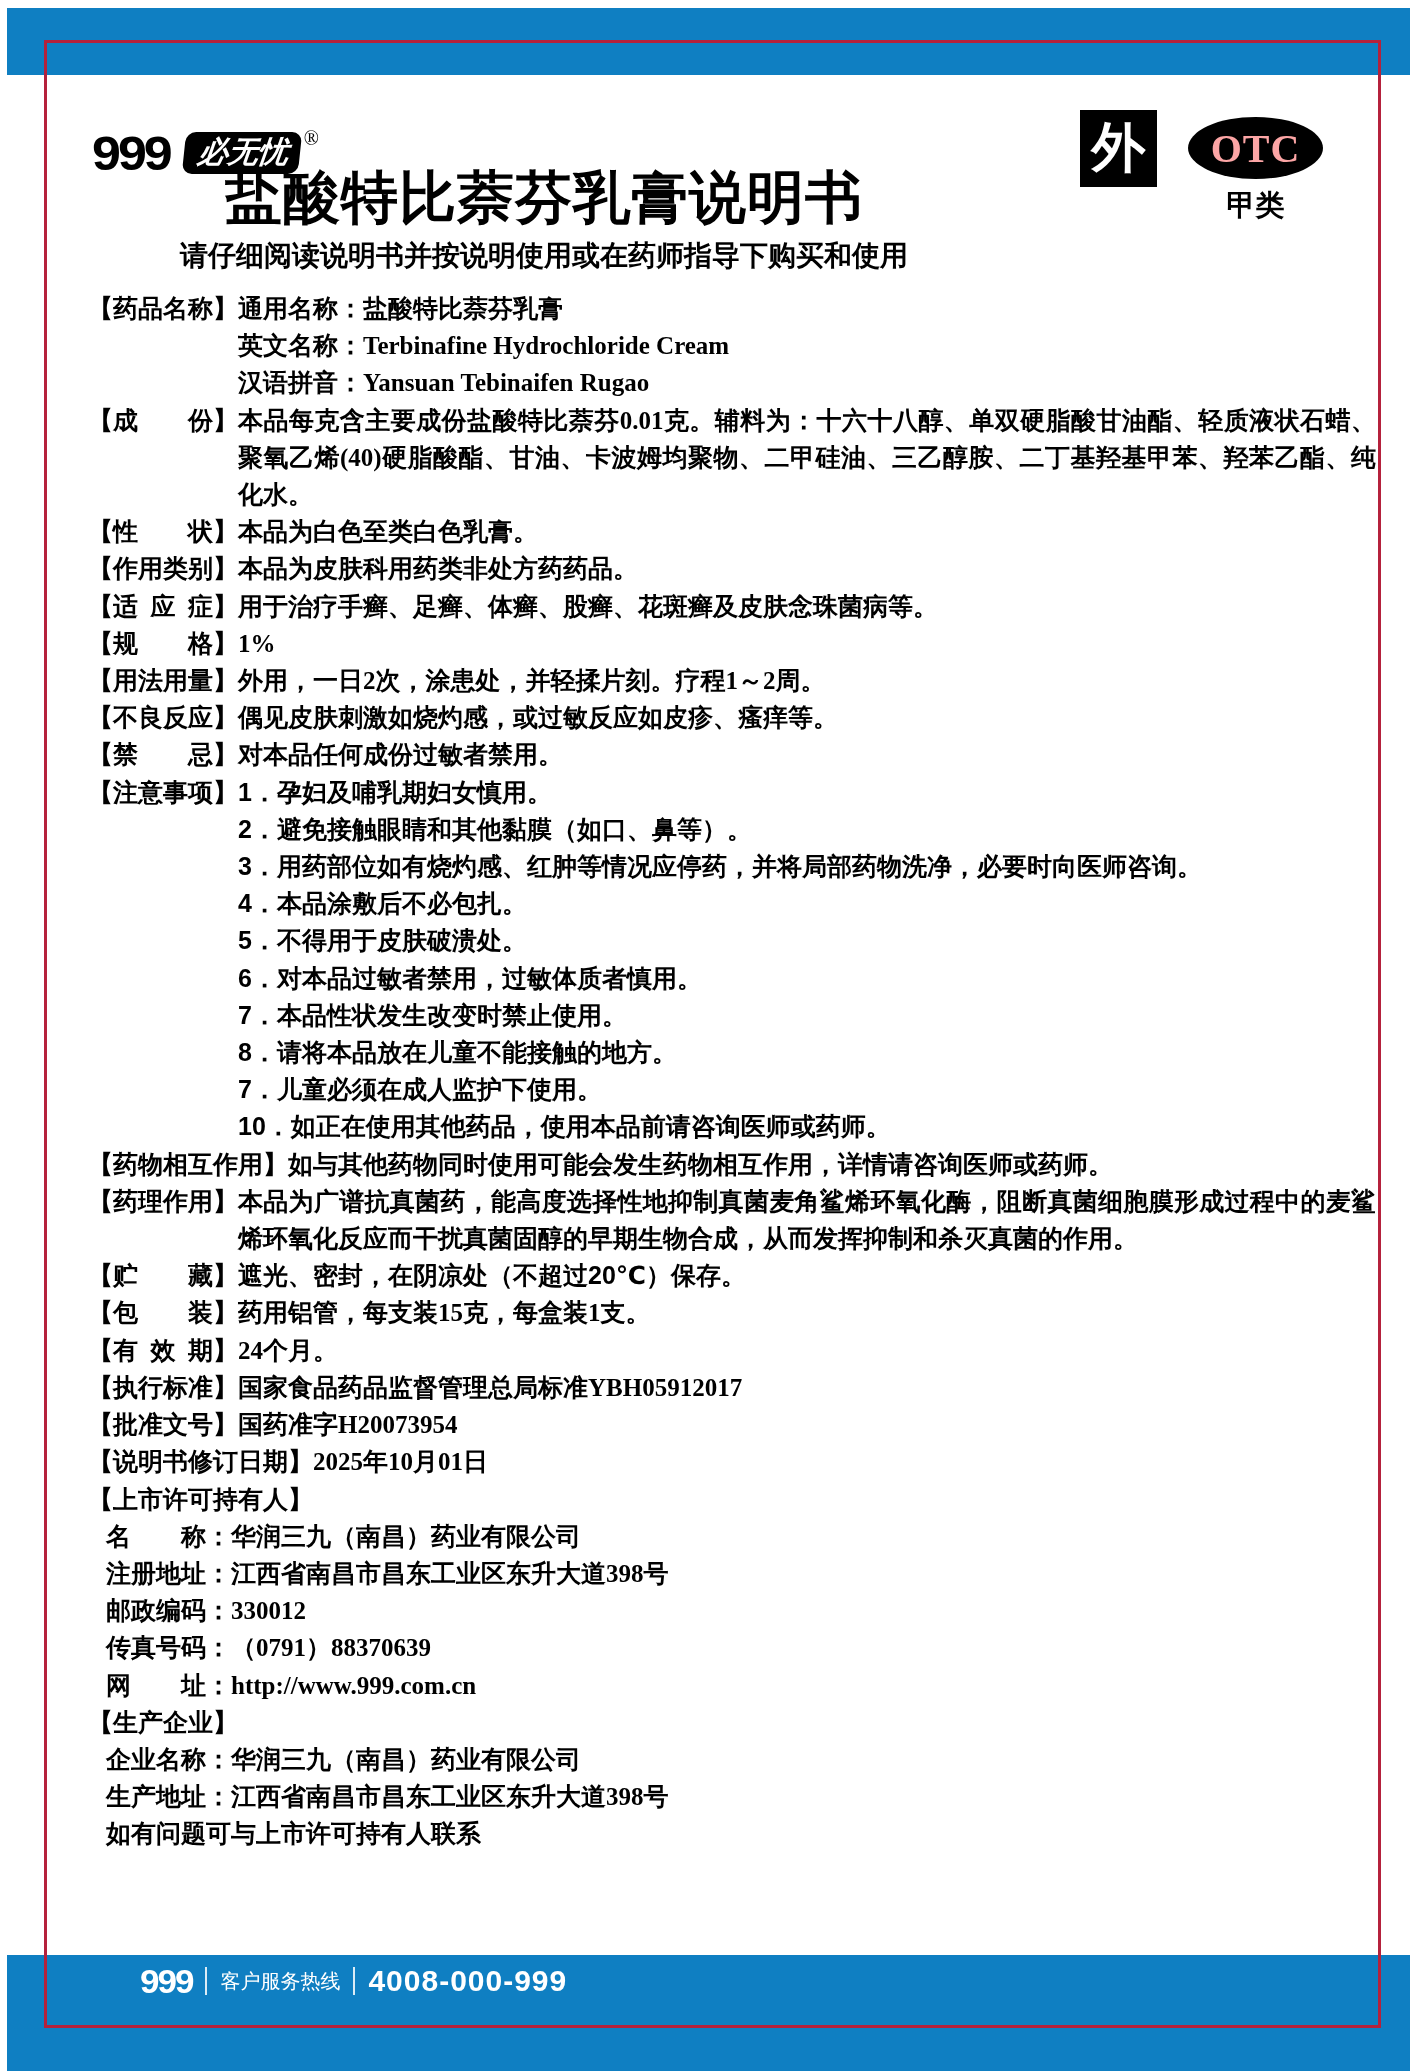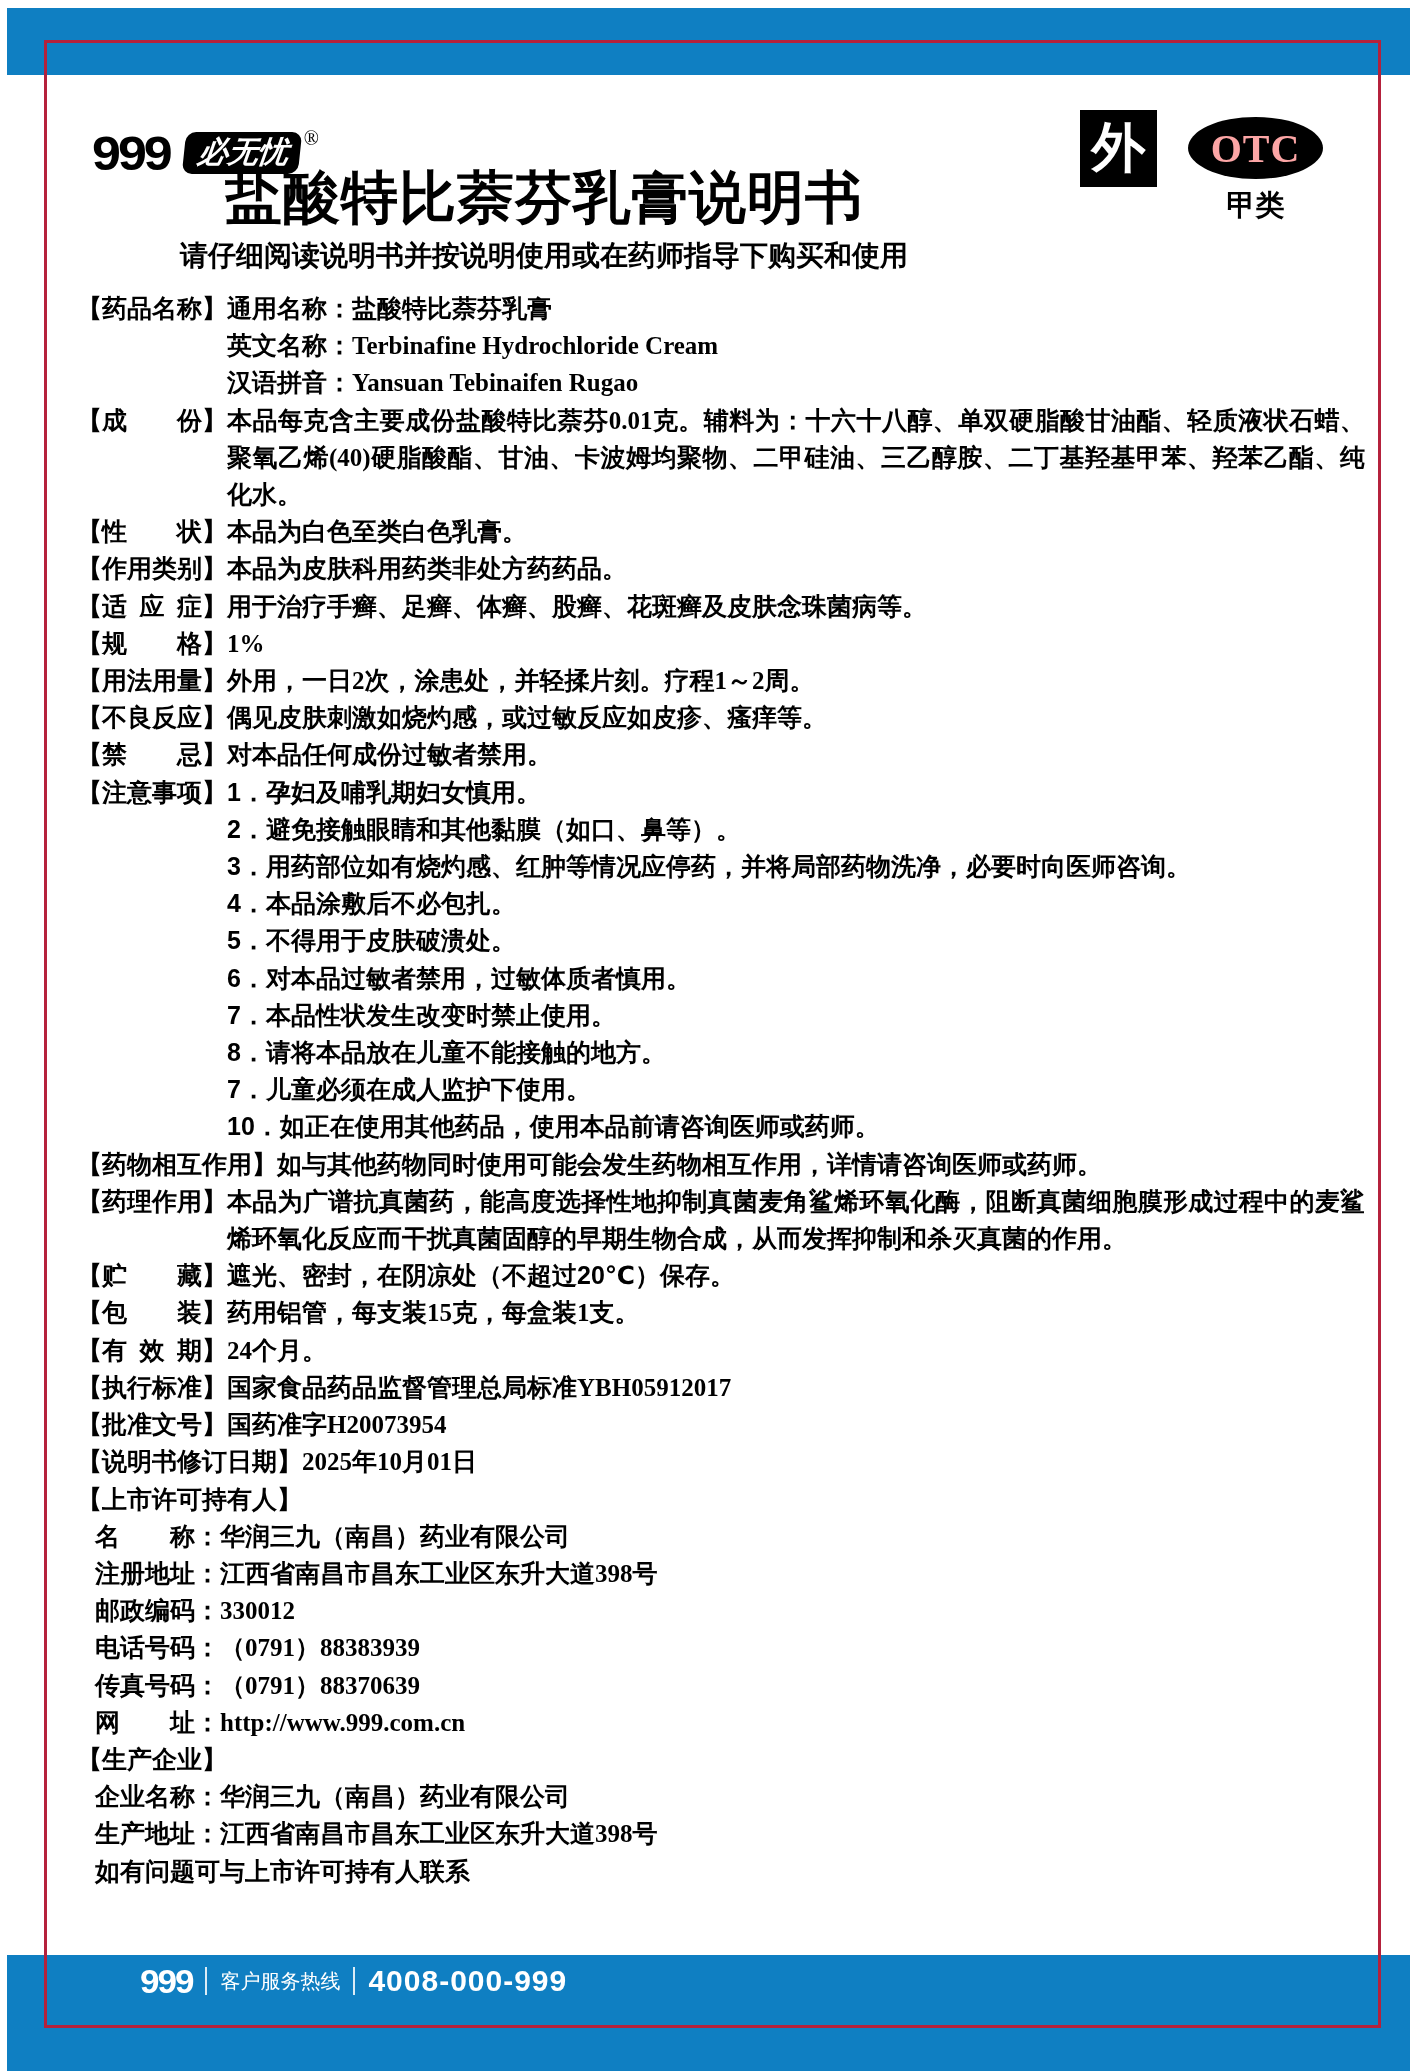--- a/index.html
+++ b/index.html
@@ -55,21 +55,21 @@
   .doc-title{
     font-family:"Liberation Serif","DejaVu Serif",serif;font-weight:900;
     font-size:57px;line-height:76px;letter-spacing:1px;
   }
   .doc-subtitle{
     font-family:"Liberation Sans","DejaVu Sans",sans-serif;font-weight:700;
     font-size:28px;line-height:36px;margin-top:2px;
   }
   
   .doc{
-    position:absolute;left:77px;top:290px;width:1288px;z-index:3;
+    position:absolute;left:88px;top:290px;width:1288px;z-index:3;
     font-size:25px;line-height:37.2px;font-weight:700;
   }
   .row{display:flex;align-items:flex-start;}
   .lbl{white-space:nowrap;flex:0 0 auto;}
   .lbl-in{
     display:inline-block;width:100px;text-align:justify;text-align-last:justify;
     vertical-align:top;
   }
   .content{flex:1 1 auto;text-align:justify;}
   .hei, .hei .lbl-in{font-family:"Liberation Sans","DejaVu Sans",sans-serif;}
@@ -242,24 +242,20 @@
     </div>
     <div class="row sub">
       <span class="lbl"><span class="key-in">注册地址</span>：</span>
       <div class="content">江西省南昌市昌东工业区东升大道398号</div>
     </div>
     <div class="row sub">
       <span class="lbl"><span class="key-in">邮政编码</span>：</span>
       <div class="content">330012</div>
     </div>
     <div class="row sub">
-      <span class="lbl"><span class="key-in">电话号码</span>：</span>
-      <div class="content">（0791）88383939</div>
-    </div>
-    <div class="row sub">
       <span class="lbl"><span class="key-in">传真号码</span>：</span>
       <div class="content">（0791）88370639</div>
     </div>
     <div class="row sub">
       <span class="lbl"><span class="key-in">网址</span>：</span>
       <div class="content">http://www.999.com.cn</div>
     </div>
     <div class="row">
       <span class="lbl">【<span class="lbl-in">生产企业</span>】</span>
       <div class="content"></div>

